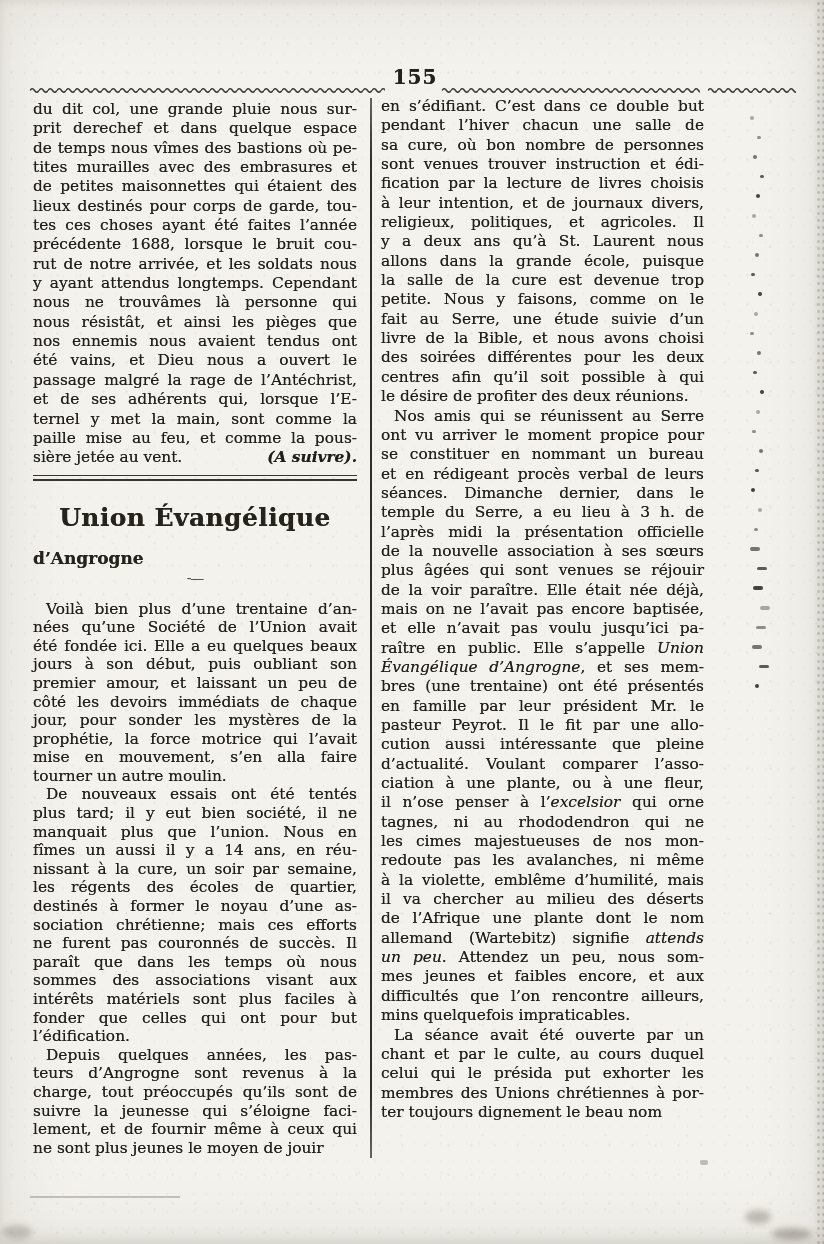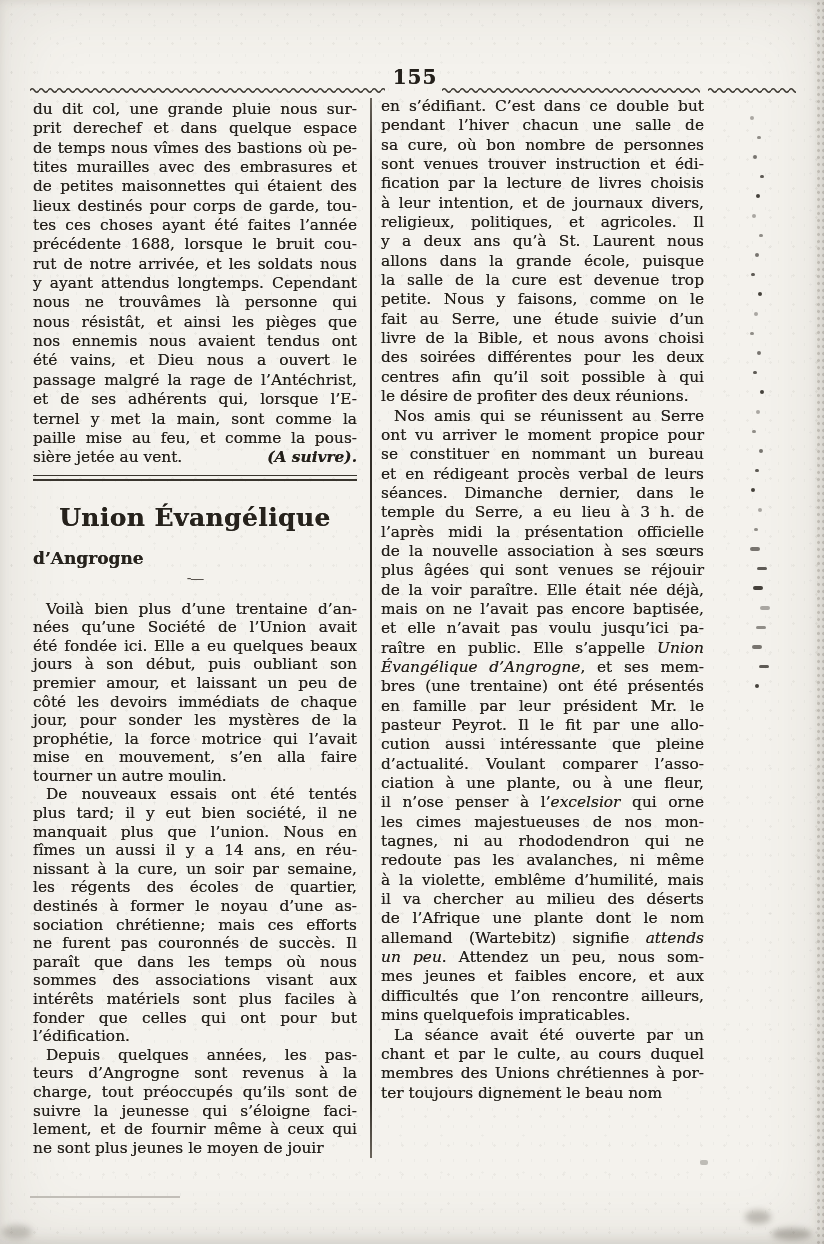--- a/index.html
+++ b/index.html
@@ -227,35 +227,36 @@
           <div class="line lh-a">et elle n’avait pas voulu jusqu’ici pa-</div>
           <div class="line lh-a">raître en public. Elle s’appelle <i>Union</i></div>
           <div class="line lh-a"><i>Évangélique d’Angrogne</i>, et ses mem-</div>
           <div class="line lh-a">bres (une trentaine) ont été présentés</div>
           <div class="line lh-a">en famille par leur président Mr. le</div>
           <div class="line lh-a">pasteur Peyrot. Il le fit par une allo-</div>
           <div class="line lh-a">cution aussi intéressante que pleine</div>
           <div class="line lh-a">d’actualité. Voulant comparer l’asso-</div>
           <div class="line lh-a">ciation à une plante, ou à une fleur,</div>
           <div class="line lh-a">il n’ose penser à l’<i>excelsior</i> qui orne</div>
+          <div class="line lh-a">tagnes, ni au rhododendron qui ne</div>
           <div class="line lh-a">les cimes majestueuses de nos mon-</div>
-          <div class="line lh-a">tagnes, ni au rhododendron qui ne</div>
           <div class="line lh-a">redoute pas les avalanches, ni même</div>
           <div class="line lh-a">à la violette, emblême d’humilité, mais</div>
           <div class="line lh-a">il va chercher au milieu des déserts</div>
           <div class="line lh-a">de l’Afrique une plante dont le nom</div>
           <div class="line lh-a">allemand (Wartebitz) signifie <i>attends</i></div>
           <div class="line lh-a"><i>un peu</i>. Attendez un peu, nous som-</div>
           <div class="line lh-a">mes jeunes et faibles encore, et aux</div>
           <div class="line lh-a">difficultés que l’on rencontre ailleurs,</div>
           <div class="line lh-a pl">mins quelquefois impraticables.</div>
         </div>
         <div class="para indent">
           <div class="line lh-a">La séance avait été ouverte par un</div>
           <div class="line lh-a">chant et par le culte, au cours duquel</div>
+          <div class="line lh-a">celui qui le présida put exhorter les</div>
           <div class="line lh-a">membres des Unions chrétiennes à por-</div>
           <div class="line lh-a pl">ter toujours dignement le beau nom</div>
         </div>
       </div>
   </div>
 
   <div id="artifacts">
       <div class="mark" style="left: 750px; top: 116px; width: 4px; height: 3.5px; opacity: 0.35;"></div>
       <div class="mark" style="left: 757px; top: 135.6px; width: 4px; height: 3.5px; opacity: 0.47;"></div>
       <div class="mark" style="left: 753px; top: 155.2px; width: 4px; height: 3.5px; opacity: 0.59;"></div>

